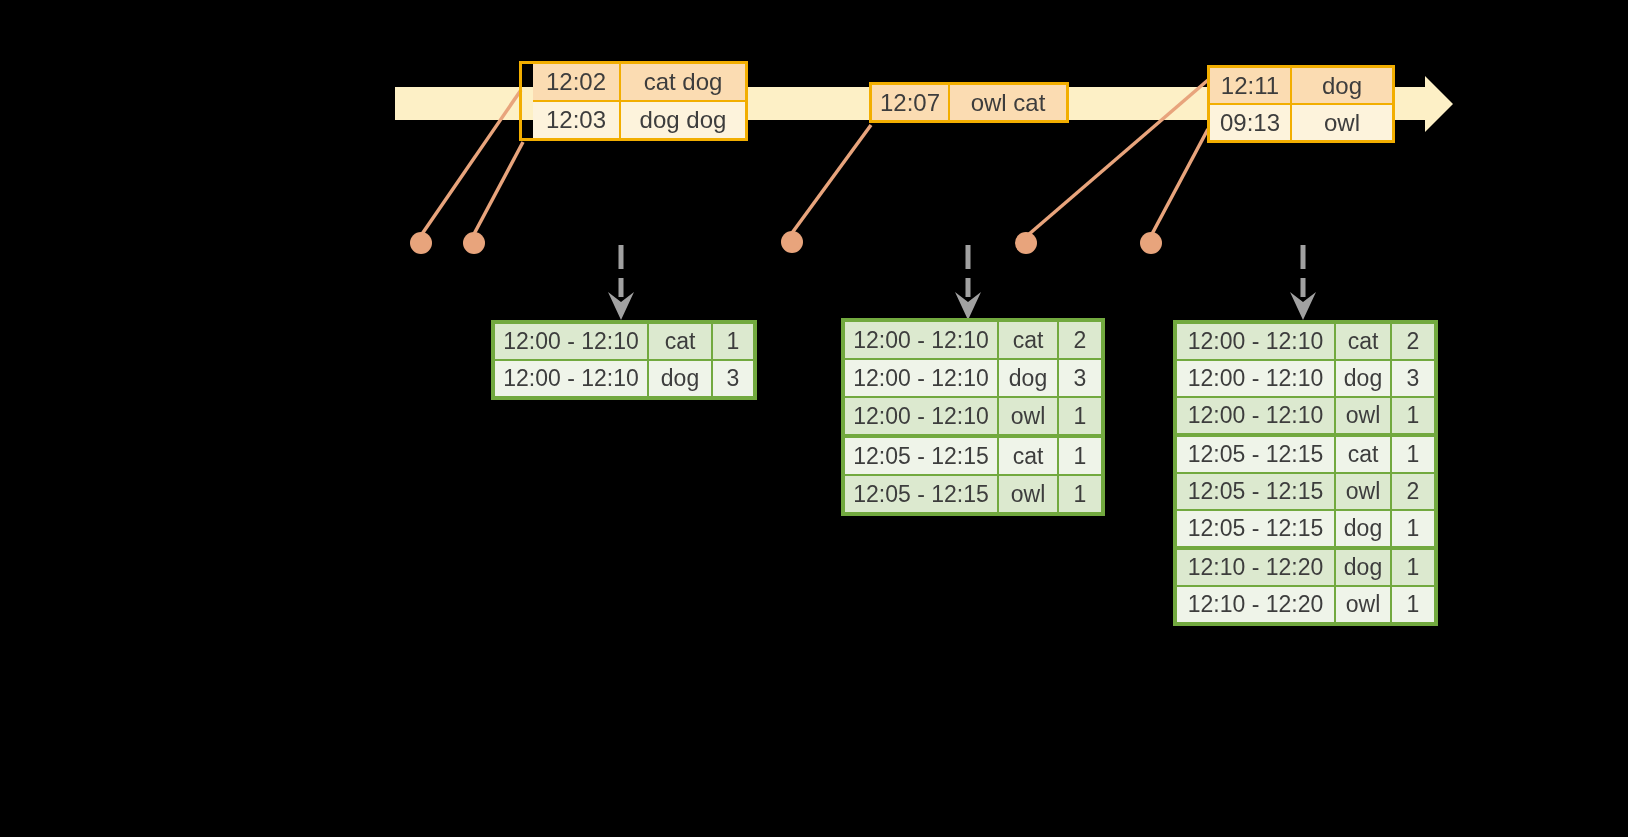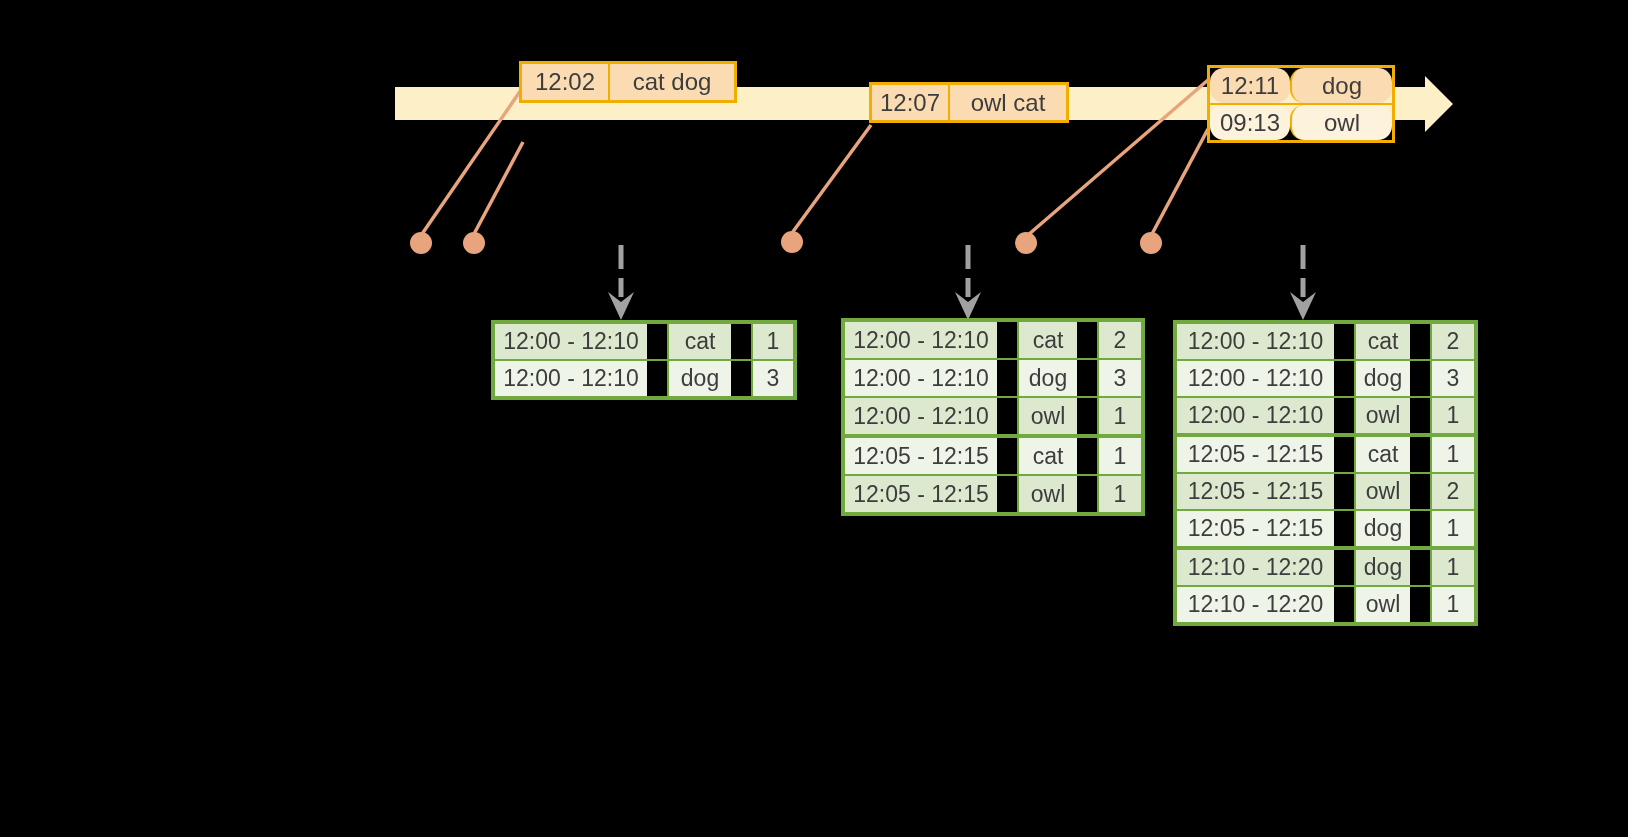--- a/index.html
+++ b/index.html
@@ -32,40 +32,40 @@
   .event-row.rsep{border-top:2px solid var(--event_border);}
   .event-row.dark  .cell{background:var(--event_row_dark);}
   .event-row.light .cell{background:var(--event_row_light);}
   .event-row .cell{
     display:flex;align-items:center;justify-content:center;
     box-sizing:border-box;
   }
   .event-row .cell + .cell{border-left:2px solid var(--event_border);}
   #ebox0 .c-time{width:86px;}  #ebox0 .c-words{width:126px;} #ebox0 .event-row .cell{height:36px;}
   #ebox1 .c-time{width:76px;}  #ebox1 .c-words{width:118px;} #ebox1 .event-row .cell{height:35px;}
-  #ebox2 .c-time{width:80px;}  #ebox2 .c-words{width:102px;} #ebox2 .event-row .cell{height:35px;border-radius:14px;}
-  #ebox0{left:519px;top:61px;}
+  #ebox2 .c-time{width:80px;}  #ebox2 .c-words{width:102px;} #ebox2 .event-row .cell{height:35px;}
+  #ebox0{left:519px;top:61px;padding-left:11px;}
   #ebox1{left:869px;top:82px;}
   #ebox2{left:1207px;top:65px;}
 
   
   .result-table{
     position:absolute;display:flex;flex-direction:column;
     border:4px solid var(--result_border);box-sizing:border-box;
     font-size:23px;
   }
   .result-row{display:flex;}
   .result-row.rsep{border-top:2px solid var(--result_border);}
   .result-row.gsep{border-top:4px solid var(--result_border);}
   .result-row.dark  .cell{background:var(--result_row_dark);}
   .result-row.light .cell{background:var(--result_row_light);}
   .result-row .cell{
     display:flex;align-items:center;justify-content:center;box-sizing:border-box;
   }
-  .result-row .cell + .cell{border-left:2px solid var(--result_border);margin-left:20px;}
+  .result-row .cell + .cell{border-left:2px solid var(--result_border);}
   #rtable0{left:491px;top:320px;}
   #rtable0 .c-window{width:152px;} #rtable0 .c-word{width:64px;} #rtable0 .c-count{width:42px;}
   #rtable0 .result-row .cell{height:35px;}
   #rtable1{left:841px;top:318px;}
   #rtable1 .c-window{width:152px;} #rtable1 .c-word{width:60px;} #rtable1 .c-count{width:44px;}
   #rtable1 .result-row .cell{height:36px;}
   #rtable2{left:1173px;top:320px;}
   #rtable2 .c-window{width:157px;} #rtable2 .c-word{width:56px;} #rtable2 .c-count{width:44px;}
   #rtable2 .result-row .cell{height:35px;}
 
@@ -109,20 +109,24 @@
       <line class="trigger-shaft" x1="1303" y1="245" x2="1303" y2="297"></line>
       <path class="trigger-head" d="M1290 292 L1303 320 L1316 292 L1303 302 Z"></path>
     </g>
   </svg>
 
   <div class="event-box" id="ebox0">
       <div class="event-row dark">
         <div class="cell c-time">12:02</div>
         <div class="cell c-words">cat dog</div>
       </div>
+      <div class="event-row light rsep">
+        <div class="cell c-time">12:03</div>
+        <div class="cell c-words">dog dog</div>
+      </div>
     </div>
   <div class="event-box" id="ebox1">
       <div class="event-row dark">
         <div class="cell c-time">12:07</div>
         <div class="cell c-words">owl cat</div>
       </div>
     </div>
   <div class="event-box" id="ebox2">
       <div class="event-row dark">
         <div class="cell c-time">12:11</div>

